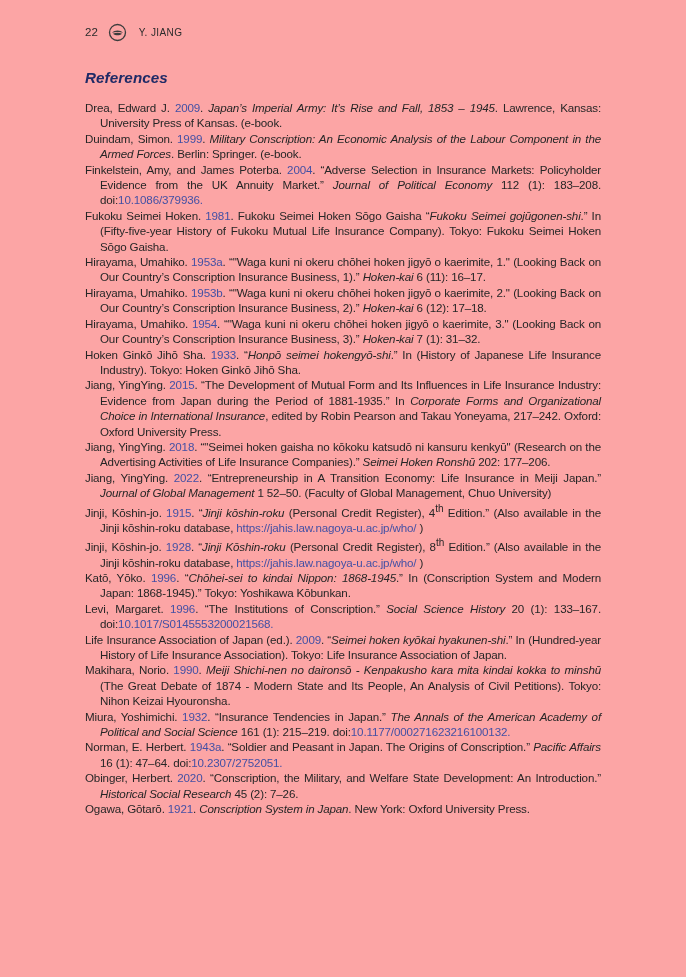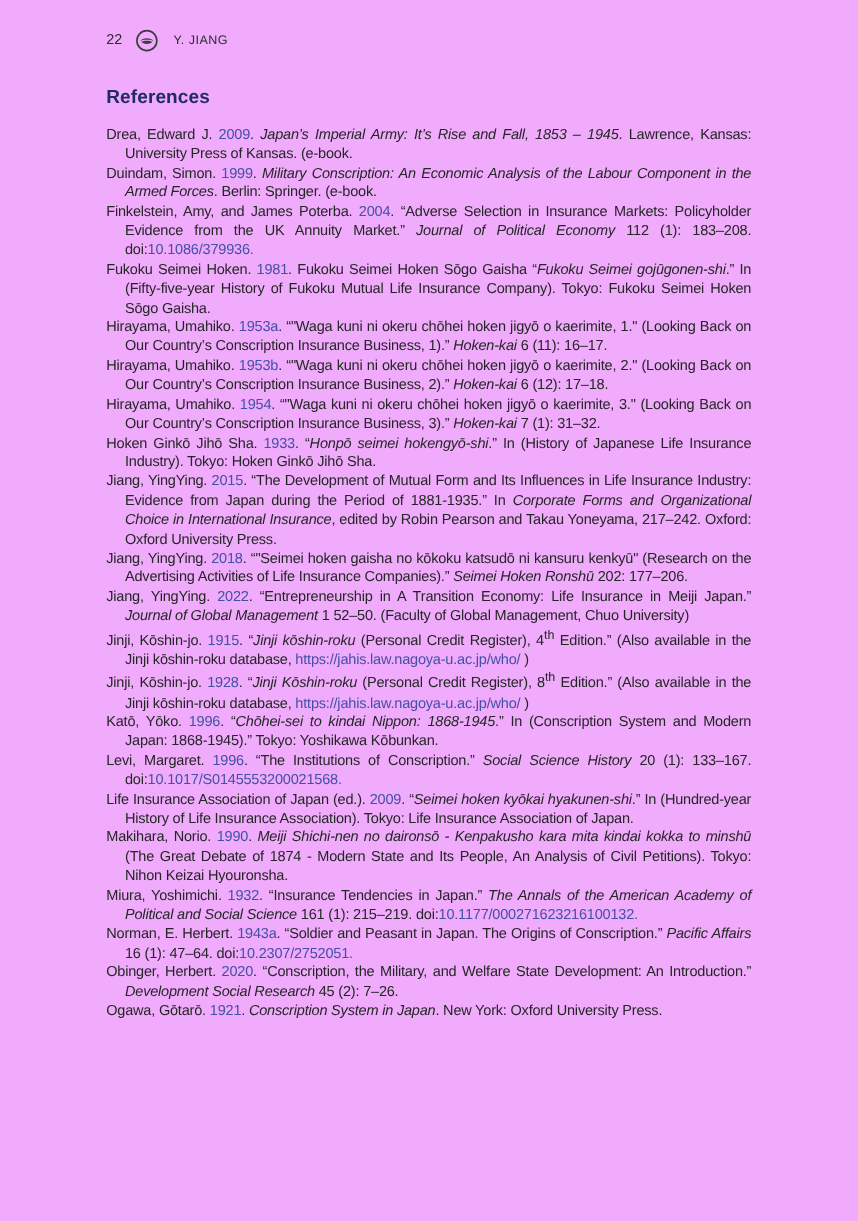--- a/index.html
+++ b/index.html
@@ -12,21 +12,21 @@
     height: 977px;
     font-family: "Liberation Sans", sans-serif;
     color: #262626;
     overflow: hidden;
   }
   .page {
     box-sizing: border-box;
     width: 686px;
     height: 977px;
     padding: 22px 85px 0 85px;
-    background: #f0abfc;
+    background: #fca5a5;
   }
   .page-header {
     display: flex;
     align-items: center;
     height: 20px;
     color: #2b2b2b;
   }
   .page-num {
     font-size: 11.5px;
     margin-right: 10px;
@@ -39,20 +39,21 @@
   .running-author {
     font-size: 10px;
     letter-spacing: 0.4px;
   }
   .refs-heading {
     font-size: 15.2px;
     font-weight: bold;
     color: var(--heading-color, #1f2a66);
     margin: 27px 0 14px 0;
     letter-spacing: 0.1px;
+    font-style: italic;
   }
   .refs-list {
     font-size: 11.6px;
     line-height: 15.4px;
     letter-spacing: -0.15px;
     text-align: justify;
     overflow-wrap: anywhere;
   }
   .ref-entry {
     padding-left: 15px;
@@ -98,17 +99,17 @@
       <div class="ref-entry"><span>Jiang, YingYing. </span><span class="seg-l">2018</span><span>. “"Seimei hoken gaisha no kōkoku katsudō ni kansuru kenkyū" (Research on the Advertising Activities of Life Insurance Companies).” </span><span class="seg-i">Seimei Hoken Ronshū</span><span> 202: 177–206.</span></div>
       <div class="ref-entry"><span>Jiang, YingYing. </span><span class="seg-l">2022</span><span>. “Entrepreneurship in A Transition Economy: Life Insurance in Meiji Japan.” </span><span class="seg-i">Journal of Global Management</span><span> 1 52–50. (Faculty of Global Management, Chuo University)</span></div>
       <div class="ref-entry"><span>Jinji, Kōshin-jo. </span><span class="seg-l">1915</span><span>. “</span><span class="seg-i">Jinji kōshin-roku</span><span> (Personal Credit Register), 4</span><span class="seg-sup">th</span><span> Edition.” (Also available in the Jinji kōshin-roku database, </span><span class="seg-l">https://jahis.law.nagoya-u.ac.jp/who/</span><span> )</span></div>
       <div class="ref-entry"><span>Jinji, Kōshin-jo. </span><span class="seg-l">1928</span><span>. “</span><span class="seg-i">Jinji Kōshin-roku</span><span> (Personal Credit Register), 8</span><span class="seg-sup">th</span><span> Edition.” (Also available in the Jinji kōshin-roku database, </span><span class="seg-l">https://jahis.law.nagoya-u.ac.jp/who/</span><span> )</span></div>
       <div class="ref-entry"><span>Katō, Yōko. </span><span class="seg-l">1996</span><span>. “</span><span class="seg-i">Chōhei-sei to kindai Nippon: 1868-1945</span><span>.” In (Conscription System and Modern Japan: 1868-1945).” Tokyo: Yoshikawa Kōbunkan.</span></div>
       <div class="ref-entry"><span>Levi, Margaret. </span><span class="seg-l">1996</span><span>. “The Institutions of Conscription.” </span><span class="seg-i">Social Science History</span><span> 20 (1): 133–167. doi:</span><span class="seg-l">10.1017/S0145553200021568.</span></div>
       <div class="ref-entry"><span>Life Insurance Association of Japan (ed.). </span><span class="seg-l">2009</span><span>. “</span><span class="seg-i">Seimei hoken kyōkai hyakunen-shi</span><span>.” In (Hundred-year History of Life Insurance Association). Tokyo: Life Insurance Association of Japan.</span></div>
       <div class="ref-entry"><span>Makihara, Norio. </span><span class="seg-l">1990</span><span>. </span><span class="seg-i">Meiji Shichi-nen no daironsō - Kenpakusho kara mita kindai kokka to minshū</span><span> (The Great Debate of 1874 - Modern State and Its People, An Analysis of Civil Petitions). Tokyo: Nihon Keizai Hyouronsha.</span></div>
       <div class="ref-entry"><span>Miura, Yoshimichi. </span><span class="seg-l">1932</span><span>. “Insurance Tendencies in Japan.” </span><span class="seg-i">The Annals of the American Academy of Political and Social Science</span><span> 161 (1): 215–219. doi:</span><span class="seg-l">10.1177/000271623216100132.</span></div>
       <div class="ref-entry"><span>Norman, E. Herbert. </span><span class="seg-l">1943a</span><span>. “Soldier and Peasant in Japan. The Origins of Conscription.” </span><span class="seg-i">Pacific Affairs</span><span> 16 (1): 47–64. doi:</span><span class="seg-l">10.2307/2752051.</span></div>
-      <div class="ref-entry"><span>Obinger, Herbert. </span><span class="seg-l">2020</span><span>. “Conscription, the Military, and Welfare State Development: An Introduction.” </span><span class="seg-i">Development Social Research</span><span> 45 (2): 7–26.</span></div>
+      <div class="ref-entry"><span>Obinger, Herbert. </span><span class="seg-l">2020</span><span>. “Conscription, the Military, and Welfare State Development: An Introduction.” </span><span class="seg-i">Historical Social Research</span><span> 45 (2): 7–26.</span></div>
       <div class="ref-entry"><span>Ogawa, Gōtarō. </span><span class="seg-l">1921</span><span>. </span><span class="seg-i">Conscription System in Japan</span><span>. New York: Oxford University Press.</span></div>
     </div>
 
 </div>
 
 </body></html>

